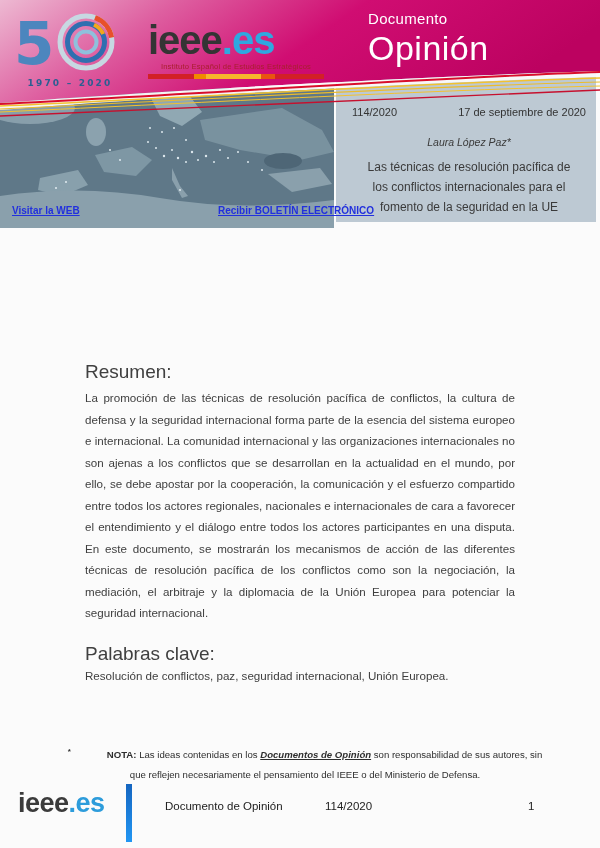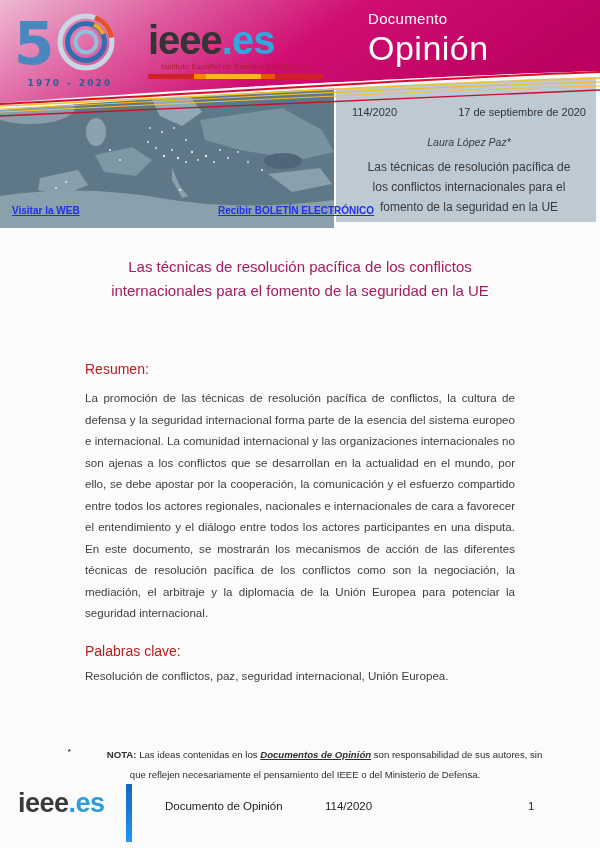--- a/index.html
+++ b/index.html
@@ -20,21 +20,21 @@
   .dk2{font-size:34px;letter-spacing:.5px;margin-top:2px;}
   a.link{position:absolute;top:205px;font-size:10px;font-weight:bold;color:#2230DD;text-decoration:underline;white-space:nowrap;}
   a.link.web{left:12px;}
   a.link.news{left:170px;padding-left:48px;}
   .panel-text{position:absolute;left:352px;top:106px;width:234px;color:#333;}
   .panel-text .row{display:flex;justify-content:space-between;font-size:11px;}
   .panel-text .author{margin-top:18px;text-align:center;font-style:italic;font-size:10.5px;color:#3A3A3A;}
   .panel-text .ptitle{margin-top:9px;text-align:center;font-size:12px;line-height:20px;white-space:pre-line;color:#3A3A3A;}
   .article-title{position:absolute;left:0;top:255px;width:600px;text-align:center;
     font-size:15px;line-height:24px;color:#A21C5E;white-space:pre-line;}
-  .heading{position:absolute;left:85px;font-size:14px;color:#b91c1c;}
+  .heading{position:absolute;left:85px;font-size:19px;color:#404040;}
   .h-resumen{top:361px;}
   .h-palabras{top:643px;}
   .body-par{position:absolute;left:85px;top:387px;width:430px;font-size:11.6px;line-height:21.5px;
     text-align:justify;color:#3E3E3E;}
   .keywords{position:absolute;left:85px;top:669px;width:440px;font-size:11.6px;color:#3E3E3E;}
   .note{position:absolute;left:63px;top:742px;width:484px;font-size:9.6px;line-height:20px;
     text-align:center;color:#2E2E2E;}
   .note .star{font-weight:bold;font-size:8px;vertical-align:super;}
   .note .b{font-weight:bold;padding-left:36px;}
   .note .bi{font-weight:bold;font-style:italic;text-decoration:underline;}
@@ -154,22 +154,20 @@
         <span>114/2020</span>
         <span>17 de septiembre de 2020</span>
       </div>
       <div class="author">Laura López Paz*</div>
       <div class="ptitle">Las técnicas de resolución pacífica de
 los conflictos internacionales para el
 fomento de la seguridad en la UE</div>
     </div>
   </div>
 
-  <div class="article-title">Las técnicas de resolución pacífica de los conflictos
-internacionales para el fomento de la seguridad en la UE</div>
 
   <div class="heading h-resumen">Resumen:</div>
   <div class="body-par">La promoción de las técnicas de resolución pacífica de conflictos, la cultura de defensa y la seguridad internacional forma parte de la esencia del sistema europeo e internacional. La comunidad internacional y las organizaciones internacionales no son ajenas a los conflictos que se desarrollan en la actualidad en el mundo, por ello, se debe apostar por la cooperación, la comunicación y el esfuerzo compartido entre todos los actores regionales, nacionales e internacionales de cara a favorecer el entendimiento y el diálogo entre todos los actores participantes en una disputa. En este documento, se mostrarán los mecanismos de acción de las diferentes técnicas de resolución pacífica de los conflictos como son la negociación, la mediación, el arbitraje y la diplomacia de la Unión Europea para potenciar la seguridad internacional.</div>
 
   <div class="heading h-palabras">Palabras clave:</div>
   <div class="keywords">Resolución de conflictos, paz, seguridad internacional, Unión Europea.</div>
 
   <div class="note"><span class="star">*</span><span class="b">NOTA:</span> <span>Las ideas contenidas en los</span> <span class="bi">Documentos de Opinión</span> <span>son responsabilidad de sus autores, sin que reflejen necesariamente el pensamiento del IEEE o del Ministerio de Defensa.</span></div>
 
   <div class="footer">

